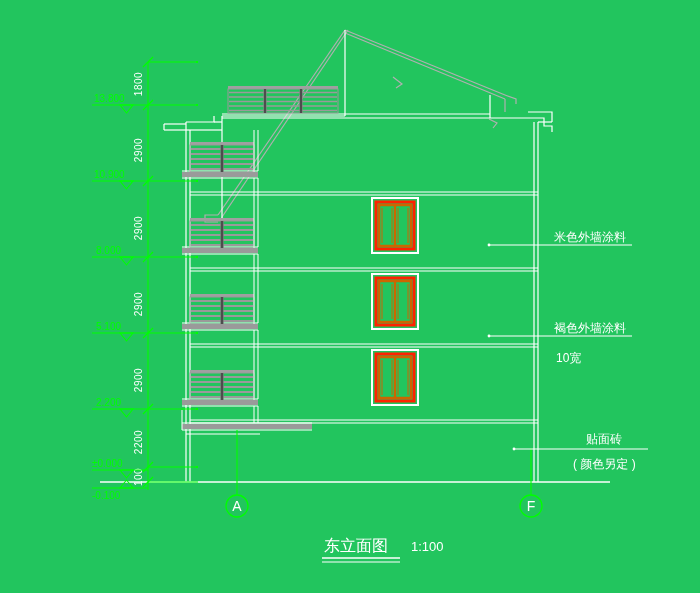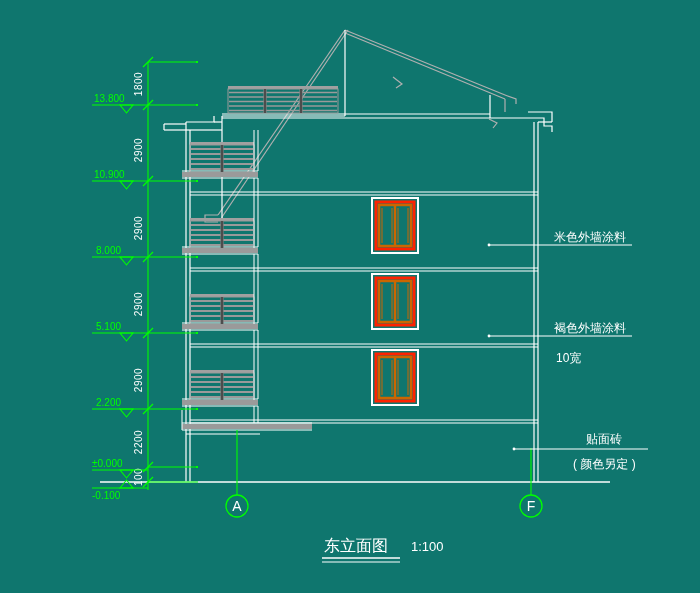--- a/index.html
+++ b/index.html
@@ -4,21 +4,21 @@
 <style>
   html, body {
     margin: 0;
     padding: 0;
     background: #000000;
   }
   #canvas-root {
     position: relative;
     width: 700px;
     height: 593px;
-    background: #0f766e;
+    background: #22c55e;
     overflow: hidden;
     font-family: "Liberation Sans", sans-serif;
   }
   svg#drawing {
     position: absolute;
     top: 0;
     left: 0;
     width: 700px;
     height: 593px;
     display: block;

